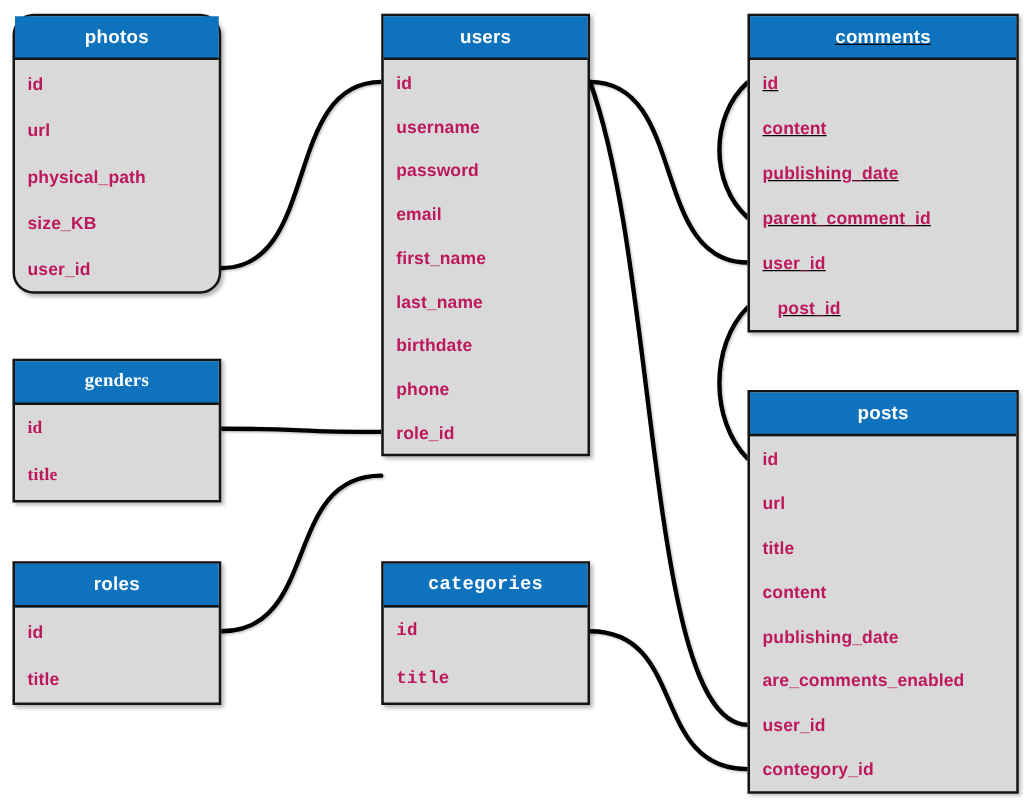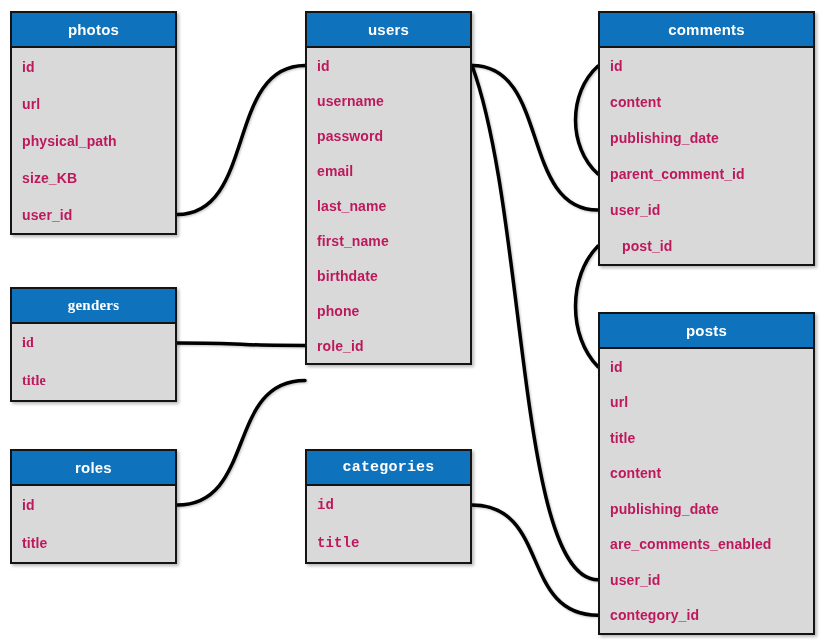--- a/index.html
+++ b/index.html
@@ -61,41 +61,41 @@
   <svg id="connectors" width="826" height="644" viewBox="0 0 826 644" xmlns="http://www.w3.org/2000/svg">
       <path d="M177,214.5 C256.36,214.5 225.64,65.5 305,65.5" fill="none" stroke="#000000" stroke-width="3.5" stroke-linecap="round"></path>
       <path d="M177,343 C256.36,343 225.64,345.5 305,345.5" fill="none" stroke="#000000" stroke-width="3.5" stroke-linecap="round"></path>
       <path d="M177,505 C256.36,505 225.64,380.5 305,380.5" fill="none" stroke="#000000" stroke-width="3.5" stroke-linecap="round"></path>
       <path d="M472,65.5 C550.12,65.5 519.88,210 598,210" fill="none" stroke="#000000" stroke-width="3.5" stroke-linecap="round"></path>
       <path d="M472,65.5 C527,215.5 518,579.75 598,579.75" fill="none" stroke="#000000" stroke-width="3.5" stroke-linecap="round"></path>
       <path d="M598,66 C568,93 568,147 598,174" fill="none" stroke="#000000" stroke-width="3.5" stroke-linecap="round"></path>
       <path d="M598,246 C568,276.1875 568,336.5625 598,366.75" fill="none" stroke="#000000" stroke-width="3.5" stroke-linecap="round"></path>
       <path d="M472,505 C550.12,505 519.88,615.25 598,615.25" fill="none" stroke="#000000" stroke-width="3.5" stroke-linecap="round"></path>
     </svg>
-<div class="db-table" style="left: 10px; top: 11px; width: 167px;">
+<div class="db-table" style="left: 10px; top: 11px; width: 167px; border-radius: 17px;">
       <div class="hdr">photos</div>
       <div class="row" style="height: 37px;">id</div>
       <div class="row" style="height: 37px;">url</div>
       <div class="row" style="height: 37px;">physical_path</div>
       <div class="row" style="height: 37px;">size_KB</div>
       <div class="row" style="height: 37px;">user_id</div>
     </div>
     <div class="db-table" style="left: 305px; top: 11px; width: 167px;">
       <div class="hdr">users</div>
       <div class="row" style="height: 35px;">id</div>
       <div class="row" style="height: 35px;">username</div>
       <div class="row" style="height: 35px;">password</div>
       <div class="row" style="height: 35px;">email</div>
+      <div class="row" style="height: 35px;">first_name</div>
       <div class="row" style="height: 35px;">last_name</div>
-      <div class="row" style="height: 35px;">first_name</div>
       <div class="row" style="height: 35px;">birthdate</div>
       <div class="row" style="height: 35px;">phone</div>
       <div class="row" style="height: 35px;">role_id</div>
     </div>
-    <div class="db-table" style="left: 598px; top: 11px; width: 217px;">
+    <div class="db-table" style="left: 598px; top: 11px; width: 217px; text-decoration: underline;">
       <div class="hdr">comments</div>
       <div class="row" style="height: 36px;">id</div>
       <div class="row" style="height: 36px;">content</div>
       <div class="row" style="height: 36px;">publishing_date</div>
       <div class="row" style="height: 36px;">parent_comment_id</div>
       <div class="row" style="height: 36px;">user_id</div>
       <div class="row" style="height: 36px; margin-left: 12px;">post_id</div>
     </div>
     <div class="db-table" style="left: 10px; top: 287px; width: 167px; font-family: Liberation Serif, serif;">
       <div class="hdr">genders</div>

